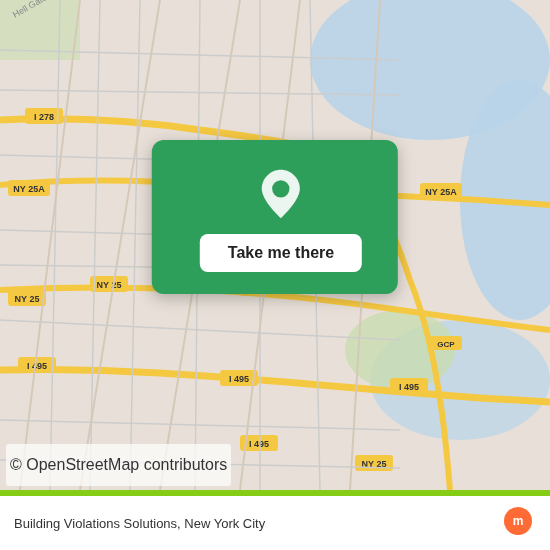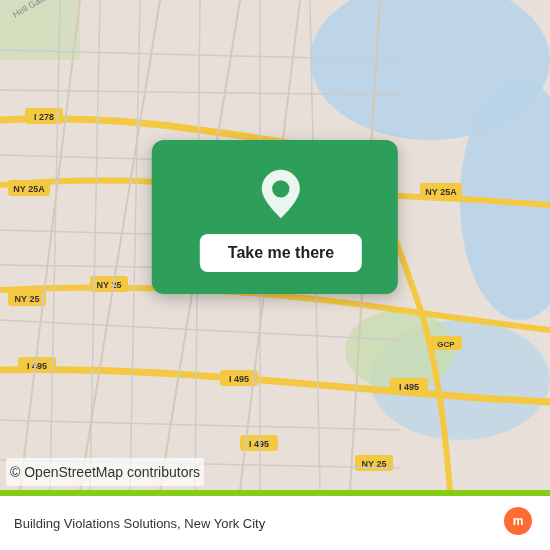--- a/index.html
+++ b/index.html
@@ -96,24 +96,24 @@
     .moovit-icon {
       width: 36px;
       height: 36px;
     }
 
     
     .osm-attribution {
       position: absolute;
       bottom: 4px;
       left: 6px;
-      font-size: 14px;
+      font-size: 16px;
       color: #333;
       background: rgba(255,255,255,0.7);
-      padding: 6px 4px;
+      padding: 12px 4px;
       border-radius: 3px;
       z-index: 5;
     }
   </style>
 </head>
 <body>
 
 <div id="map-container">
   
   <svg class="map-svg" viewBox="0 0 550 490" xmlns="http://www.w3.org/2000/svg">

